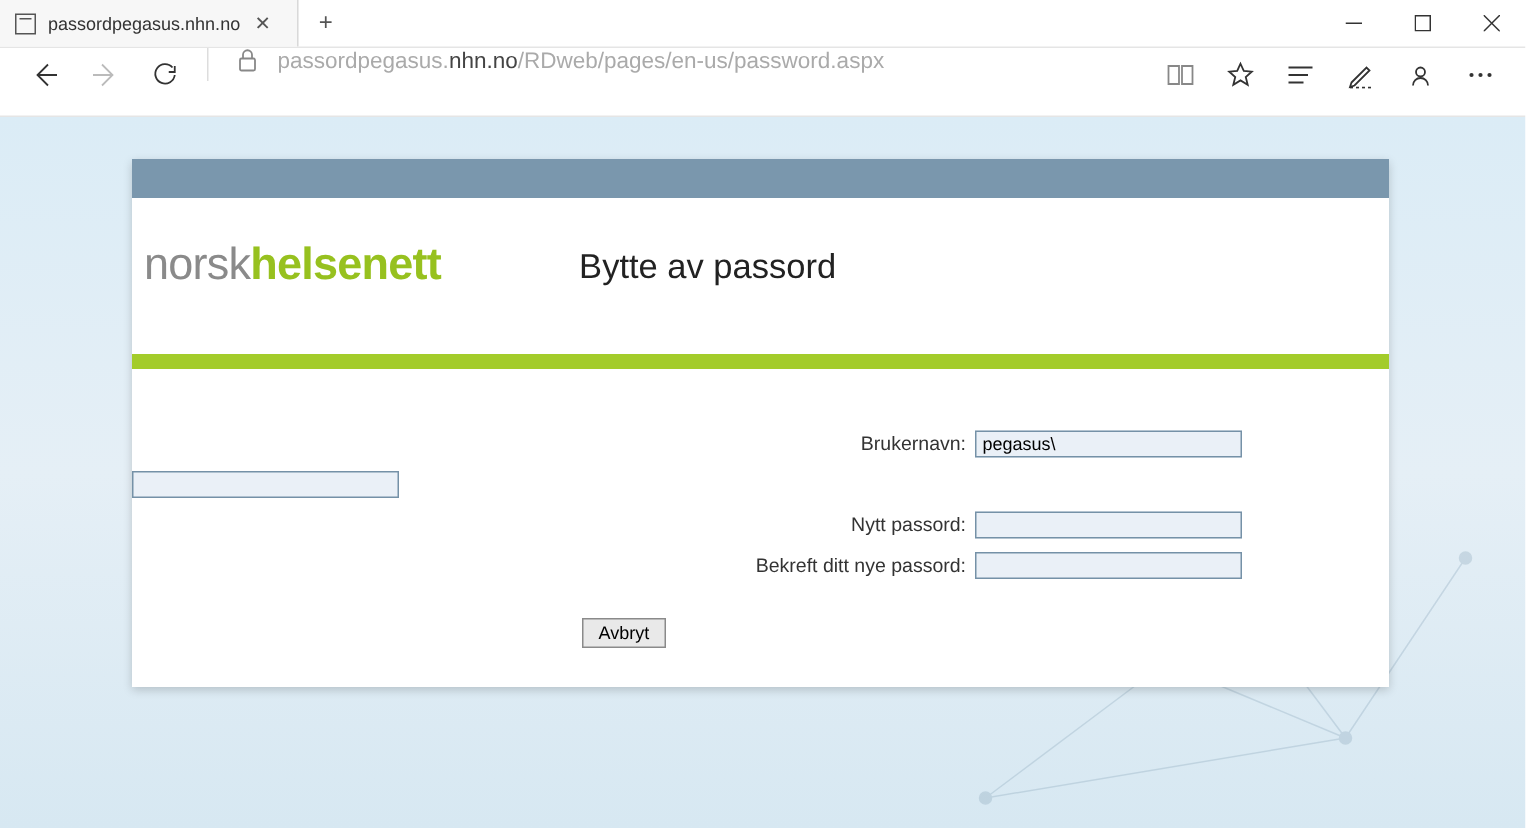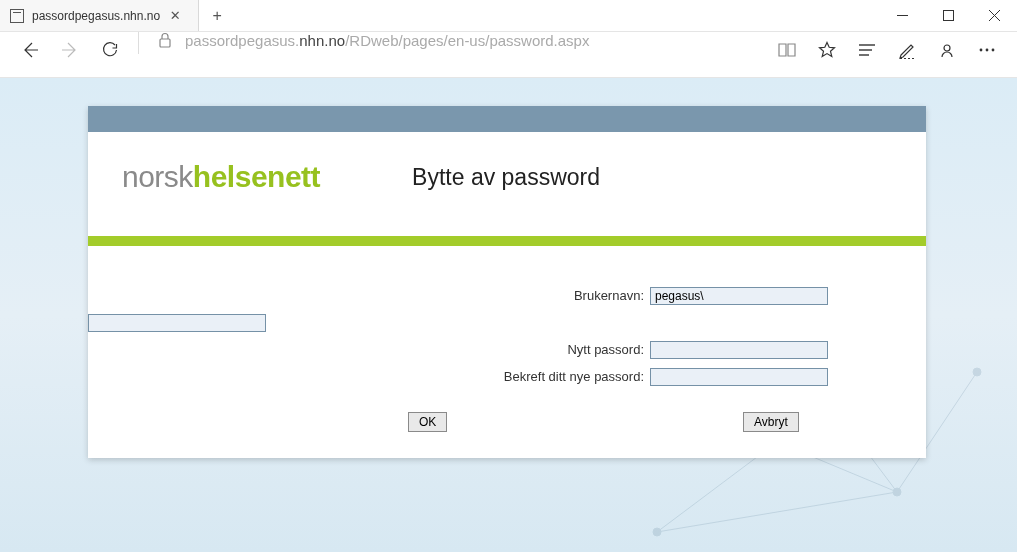--- a/index.html
+++ b/index.html
@@ -65,21 +65,21 @@
     .panel {
       position:absolute; left:88px; top:28px; width:838px;
       background:#fff;
       box-shadow: 0 2px 6px rgba(0,0,0,0.18);
     }
     .panel-top {
       height:26px; background:#7a97ad;
     }
     .panel-header {
       display:flex; align-items:center;
-      padding: 28px 26px 42px 34px;
+      padding: 28px 26px 42px 8px;
       gap: 92px;
     }
     .logo { font-size:30px; letter-spacing:-0.5px; white-space:nowrap; }
     .logo .l1 { color:#8a8a8a; font-weight:400; }
     .logo .l2 { color:#97c11f; font-weight:700; }
     .page-title { font-size:23px; font-weight:400; color:#222; }
     .green-bar { height:10px; background:#a3cc2a; }
     .form-area { padding: 36px 0 26px 0; }
     .form-row { display:flex; align-items:center; height:27px; }
     .form-label { width:562px; text-align:right; padding-right:6px; font-size:13px; color:#333; }
@@ -218,38 +218,37 @@
         <circle cx="380" cy="80" r="4"></circle>
     </g>
   </svg>
 
   <div class="panel">
     <div class="panel-top"></div>
     <div class="panel-header">
       <div class="logo">
         <span class="l1">norsk</span><span class="l2">helsenett</span>
       </div>
-      <div class="page-title">Bytte av password</div>
+      <div class="page-title">Bytte av passord</div>
     </div>
     <div class="green-bar"></div>
     <div class="form-area">
       <div class="form-row">
         <div class="form-label">Brukernavn:</div>
         <div class="form-input"><input type="text" value="pegasus\" style=""></div>
       </div>
       <div class="form-row">
         <div class="form-input"><input type="password" value="" style=""></div>
       </div>
       <div class="form-row">
         <div class="form-label">Nytt passord:</div>
         <div class="form-input"><input type="password" value="" style=""></div>
       </div>
       <div class="form-row">
         <div class="form-label">Bekreft ditt nye passord:</div>
         <div class="form-input"><input type="password" value="" style=""></div>
       </div>
       <div class="btn-row">
-        <div class="left"><button class="form-btn">OK</button></div>
         <div class="right"><button class="form-btn">Avbryt</button></div>
       </div>
     </div>
   </div>
 </div>
 
 </body></html>

